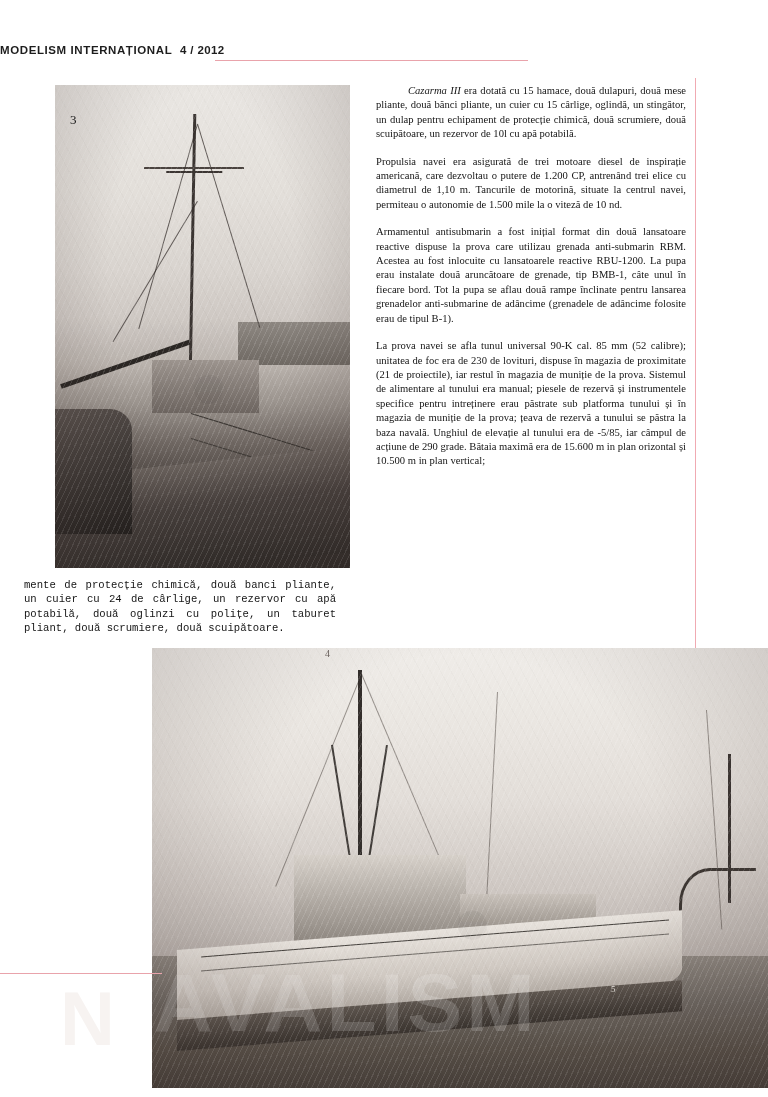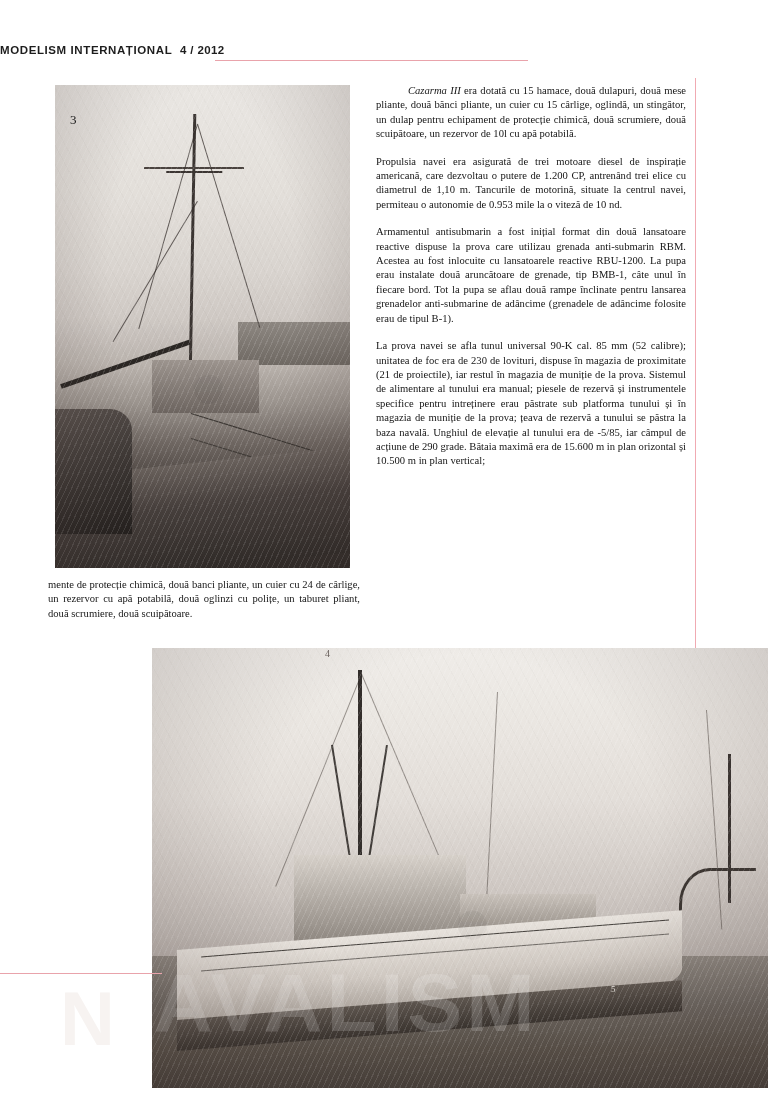--- a/index.html
+++ b/index.html
@@ -388,23 +388,24 @@
     font-family: "Liberation Serif", serif;
     font-size: 10.6px;
     line-height: 14.4px;
     text-align: justify;
     color: #151515;
   }
   .col p { margin: 0 0 13px 0; }
   .col p:last-child { margin-bottom: 0; }
 
   #col-left {
-    left: 48px;
+    left: 24px;
     top: 578px;
     width: 312px;
+    font-family: Liberation Mono, monospace;
   }
   #col-right {
     left: 376px;
     top: 84px;
     width: 310px;
   }
   .it { font-style: italic; margin-left: 32px; }
 </style>
 </head>
 <body>
@@ -468,18 +469,18 @@
   <div class="wm-page">N</div>
 
   <div class="lower-rule"></div>
 
   <div class="col" id="col-left">
     <p>mente de protecție chimică,  două banci pliante,  un cuier cu 24 de cârlige, un rezervor cu apă potabilă, două oglinzi cu polițe, un taburet pliant, două scrumiere, două scuipătoare.</p>
   </div>
 
   <div class="col" id="col-right">
     <p><span class="it">Cazarma III</span><span> era dotată cu 15 hamace, două dulapuri, două mese pliante, două bănci pliante, un cuier cu 15 cârlige, oglindă, un stingător, un dulap pentru echipament de protecție chimică, două scrumiere, două scuipătoare, un rezervor de 10l cu apă potabilă.</span></p>
-    <p>Propulsia navei era asigurată de trei motoare diesel de inspirație americană, care dezvoltau o putere de 1.200 CP, antrenând trei elice cu diametrul de 1,10 m. Tancurile de motorină, situate la centrul navei, permiteau o autonomie de 0.953 mile la o viteză de 10 nd.</p>
+    <p>Propulsia navei era asigurată de trei motoare diesel de inspirație americană, care dezvoltau o putere de 1.200 CP, antrenând trei elice cu diametrul de 1,10 m. Tancurile de motorină, situate la centrul navei, permiteau o autonomie de 1.500 mile la o viteză de 10 nd.</p>
     <p>Armamentul antisubmarin a fost inițial format din două lansatoare reactive dispuse la prova care utilizau grenada anti-submarin RBM. Acestea au fost inlocuite cu lansatoarele reactive RBU-1200. La pupa erau instalate două aruncătoare de grenade, tip BMB-1, câte unul în fiecare bord. Tot la pupa se aflau două rampe înclinate pentru lansarea grenadelor anti-submarine de adâncime (grenadele de adâncime folosite erau de tipul B-1).</p>
     <p>La prova navei se afla  tunul universal 90-K cal. 85 mm (52 calibre); unitatea de foc era de 230 de lovituri, dispuse în magazia de proximitate (21 de proiectile), iar restul în magazia de muniție de la prova. Sistemul de alimentare al tunului era manual; piesele de rezervă și instrumentele specifice pentru intreținere erau păstrate sub platforma tunului și în magazia de muniție de la prova; țeava de rezervă a tunului se păstra la baza navală. Unghiul de elevație al tunului era de -5/85, iar câmpul de acțiune de 290 grade. Bătaia maximă era de 15.600 m in plan orizontal și 10.500 m in plan vertical;</p>
   </div>
 
 </div>
 
 </body></html>

